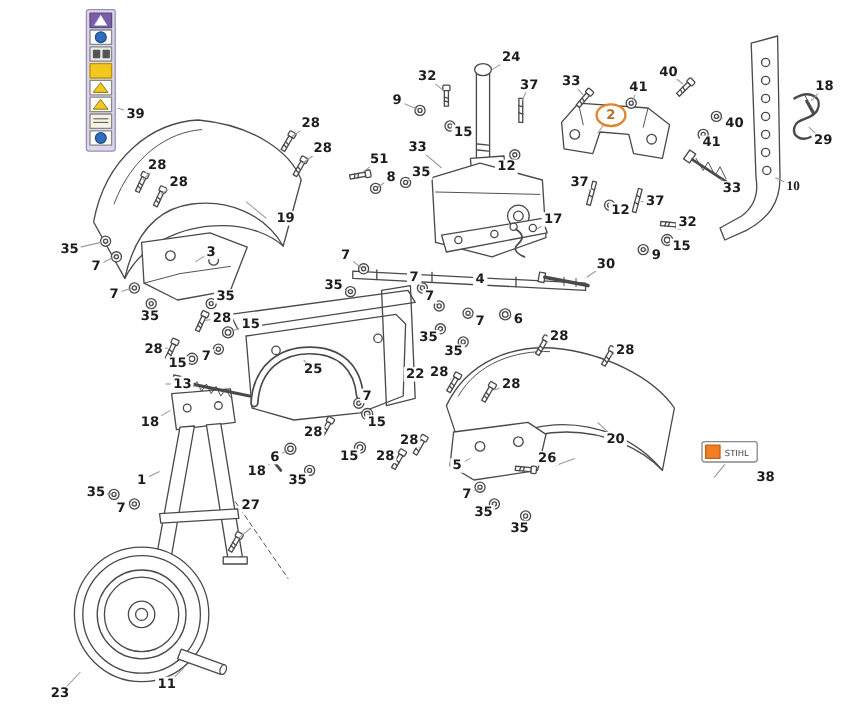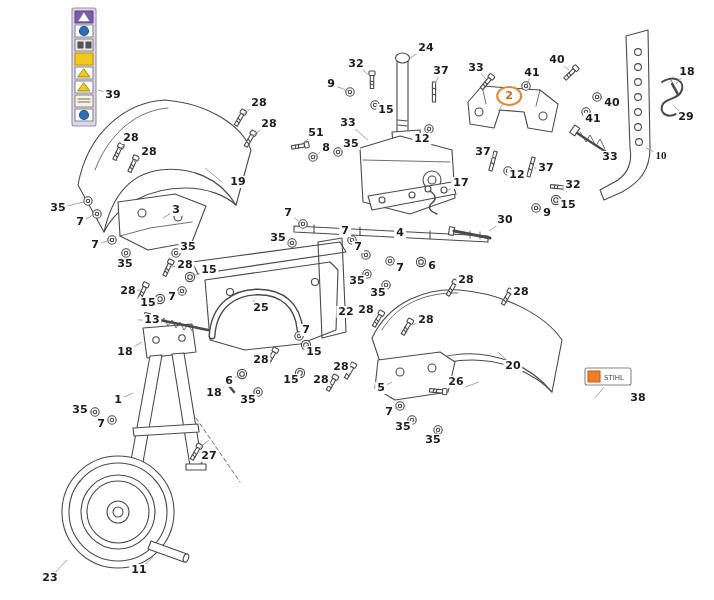--- a/index.html
+++ b/index.html
@@ -437,18 +437,18 @@
       <div class="callout" style="left: 341px; top: 367px;">28</div>
       <div class="callout" style="left: 381px; top: 388px;">5</div>
       <div class="callout" style="left: 456px; top: 382px;">26</div>
       <div class="callout" style="left: 601px; top: 398px; margin-left: 37px;">38</div>
       <div class="callout" style="left: 389px; top: 412px;">7</div>
       <div class="callout" style="left: 403px; top: 427px;">35</div>
       <div class="callout" style="left: 118px; top: 400px;">1</div>
       <div class="callout" style="left: 80px; top: 410px;">35</div>
       <div class="callout" style="left: 101px; top: 424px;">7</div>
       <div class="callout" style="left: 433px; top: 440px;">35</div>
-      <div class="callout" style="left: 209px; top: 456px;">27</div>
+      <div class="callout" style="left: 209px; top: 421px;">27</div>
       <div class="callout" style="left: 139px; top: 570px;">11</div>
       <div class="callout" style="left: 50px; top: 578px;">23</div>
     </div>
 
 </div>
 
 </body></html>

